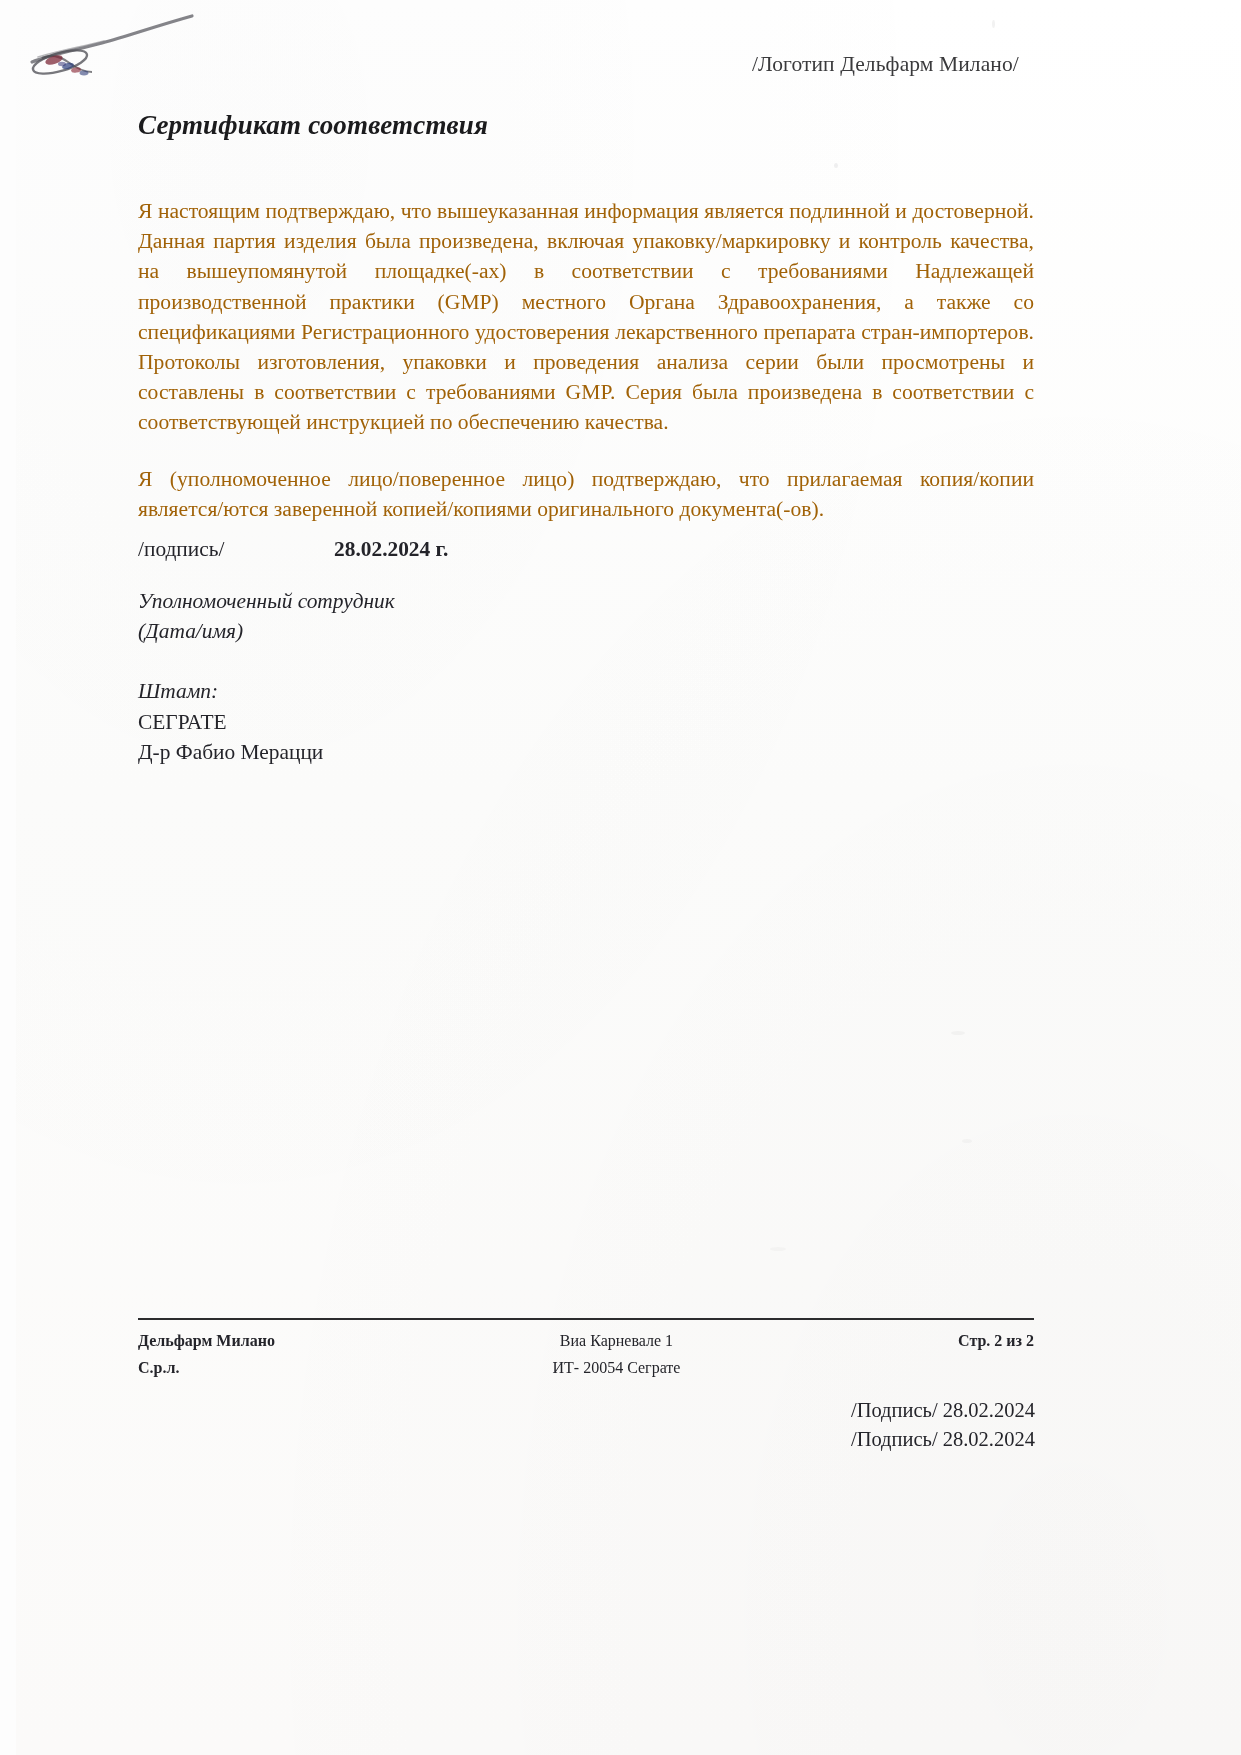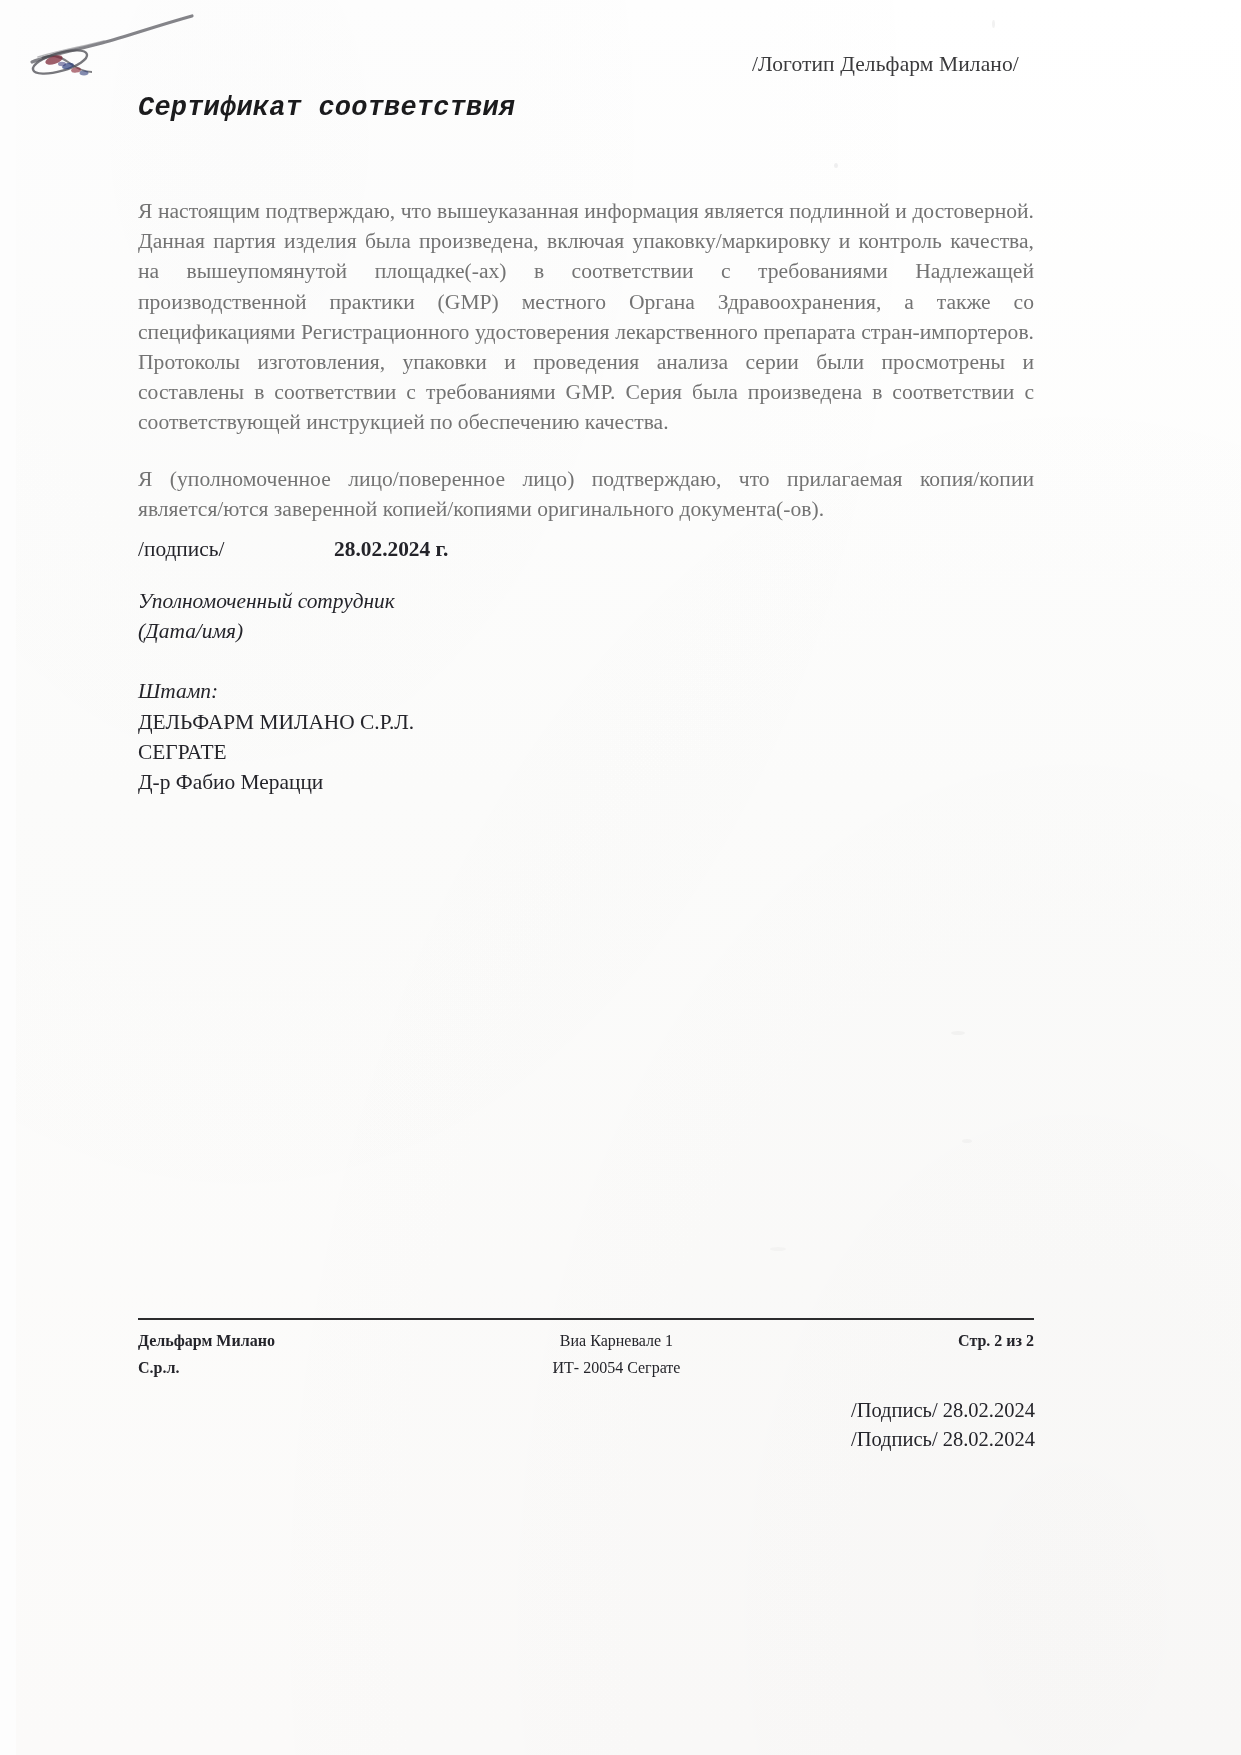--- a/index.html
+++ b/index.html
@@ -46,44 +46,43 @@
     left: 736px;
     top: 52px;
     font-size: 21.5px;
     color: #3a3a3c;
     letter-spacing: 0.1px;
     white-space: nowrap;
   }
   .doc-title {
     position: absolute;
     left: 122px;
-    top: 93px;
+    top: 110px;
     font-size: 27px;
     font-weight: bold;
     font-style: italic;
     color: #1b1b1d;
     letter-spacing: 0.2px;
     white-space: nowrap;
-    font-family: Liberation Mono, monospace;
   }
 
   
   .body-block {
     position: absolute;
     left: 122px;
     top: 196px;
     width: 896px;
   }
   p.para {
     margin: 0 0 26px 0;
     font-size: 21.6px;
     line-height: 30.2px;
     text-align: justify;
     text-justify: inter-word;
-    color: #737373;
+    color: #a16207;
   }
   p.para:last-child { margin-bottom: 0; }
 
   
   .sig-block {
     position: absolute;
     left: 122px;
     top: 534px;
     width: 700px;
     font-size: 21.4px;
@@ -192,21 +191,20 @@
       <div class="sig-row">
         <span class="sig-label">/подпись/</span>
         <span class="sig-date">28.02.2024 г.</span>
       </div>
       <div class="sig-line">Уполномоченный сотрудник</div>
       <div class="sig-line">(Дата/имя)</div>
     </div>
 
     <div class="stamp-block">
       <div class="stamp-title">Штамп:</div>
-      <div class="stamp-line">ДЕЛЬФАРМ МИЛАНО С.Р.Л.</div>
       <div class="stamp-line">СЕГРАТЕ</div>
       <div class="stamp-line">Д-р Фабио Мерацци</div>
     </div>
 
     <div class="footer-rule"></div>
     <div class="footer">
       <div class="footer-col-left">
         <div>Дельфарм Милано</div>
         <div>С.р.л.</div>
       </div>

